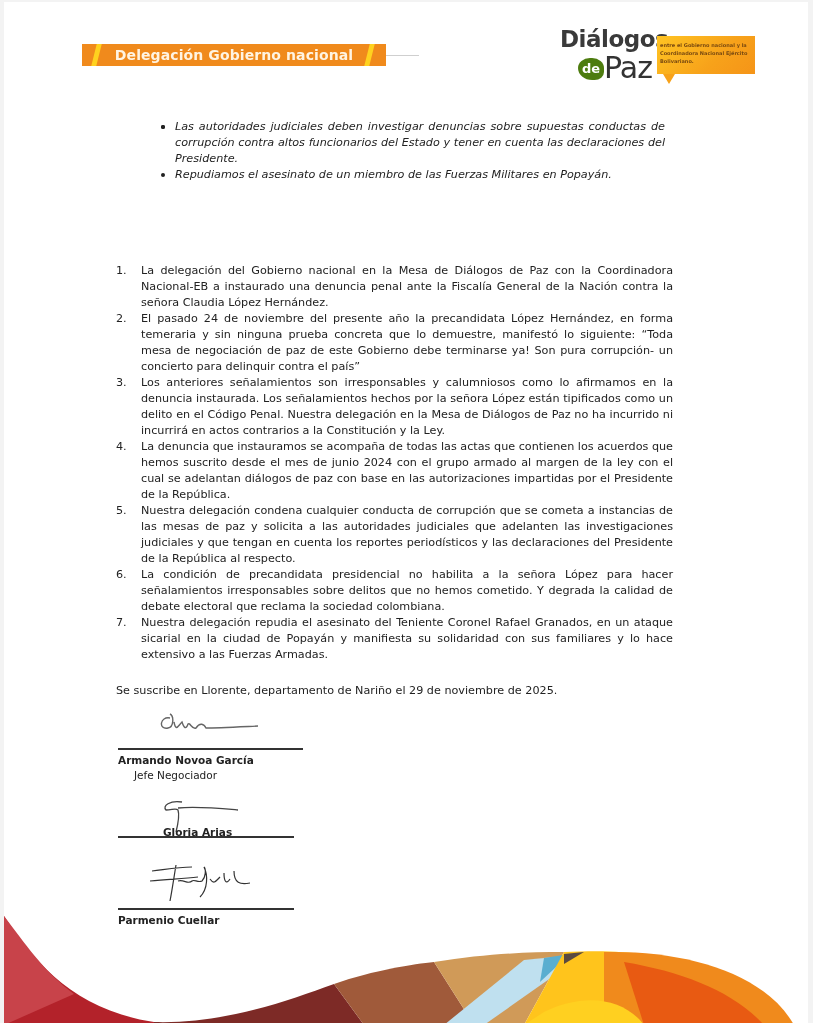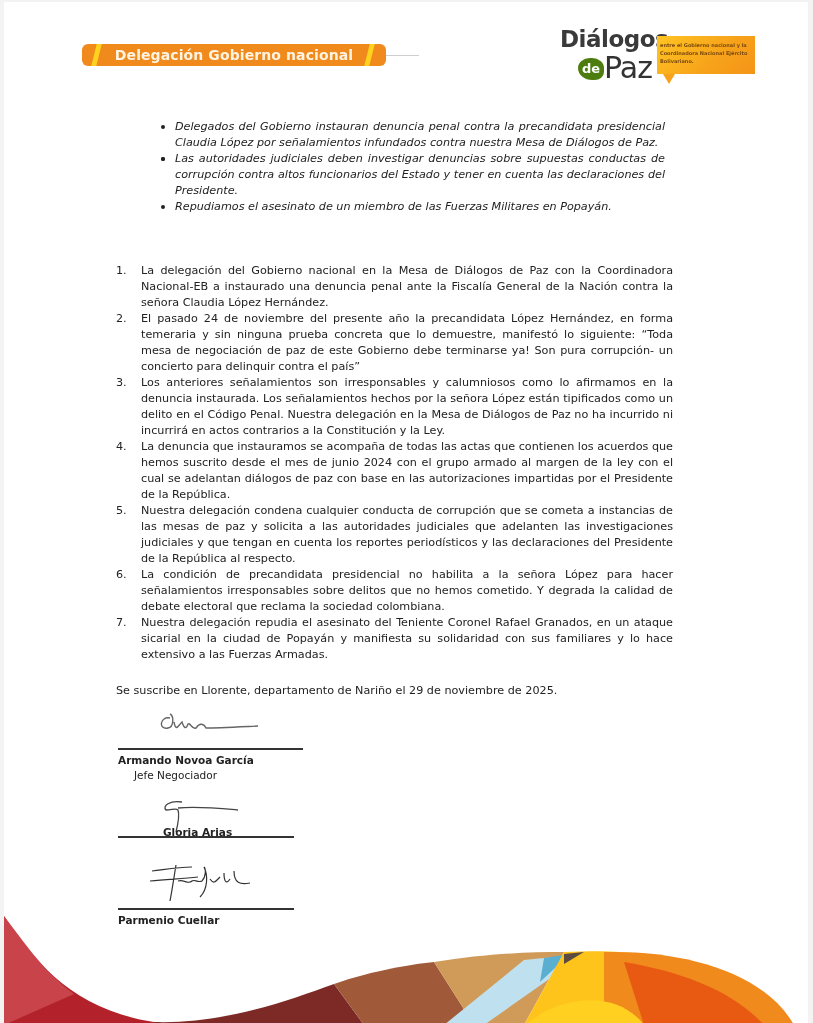--- a/index.html
+++ b/index.html
@@ -9,21 +9,21 @@
     font-family: "DejaVu Sans", sans-serif;
     color: #111;
   }
   .page {
     position: absolute; left: 4px; top: 2px; width: 804px; height: 1021px;
     background: #ffffff; overflow: hidden;
   }
   
   .banner {
     position: absolute; left: 78px; top: 42px; width: 304px; height: 22px;
-    background: #f08a1c; border-radius: 6px;
+    background: #f08a1c; border-radius: 0;
     display: flex; align-items: center; justify-content: center;
     overflow: hidden;
   }
   .banner .stripe {
     position: absolute; top: 0; width: 5px; height: 22px; background: #ffd21f;
     transform: skewX(-14deg);
   }
   .banner .stripe.l { left: 12px; }
   .banner .stripe.r { right: 14px; }
   .banner-text {
@@ -128,21 +128,20 @@
     <span class="logo-dialogos">Diálogos</span>
     <span class="logo-de">de</span>
     <span class="logo-paz">Paz</span>
     <div class="logo-bubble">
       <span class="logo-bubble-text">entre el Gobierno nacional y la Coordinadora Nacional Ejército Bolivariano.</span>
     </div>
   </div>
 
 
   <ul class="bullets">
-    <li><span class="dot"></span><span>Delegados del Gobierno instauran denuncia penal contra la precandidata presidencial Claudia López por señalamientos infundados contra nuestra Mesa de Diálogos de Paz.</span></li>
     <li><span class="dot"></span></li>
     <li><span class="dot"></span><span>Las autoridades judiciales deben investigar denuncias sobre supuestas conductas de corrupción contra altos funcionarios del Estado y tener en cuenta las declaraciones del Presidente.</span></li>
     <li><span class="dot"></span><span>Repudiamos el asesinato de un miembro de las Fuerzas Militares en Popayán.</span></li>
   </ul>
 
   <ol class="numbered">
     <li><span class="num">1.</span><span>La delegación del Gobierno nacional en la Mesa de Diálogos de Paz con la Coordinadora Nacional-EB a instaurado una denuncia penal ante la Fiscalía General de la Nación contra la señora Claudia López Hernández.</span></li>
     <li><span class="num">2.</span><span>El pasado 24 de noviembre del presente año la precandidata López Hernández, en forma temeraria y sin ninguna prueba concreta que lo demuestre, manifestó lo siguiente: “Toda mesa de negociación de paz de este Gobierno debe terminarse ya! Son pura corrupción- un concierto para delinquir contra el país”</span></li>
     <li><span class="num">3.</span><span>Los anteriores señalamientos son irresponsables y calumniosos como lo afirmamos en la denuncia instaurada. Los señalamientos hechos por la señora López están tipificados como un delito en el Código Penal. Nuestra delegación en la Mesa de Diálogos de Paz no ha incurrido ni incurrirá en actos contrarios a la Constitución y la Ley.</span></li>
     <li><span class="num">4.</span><span>La denuncia que instauramos se acompaña de todas las actas que contienen los acuerdos que hemos suscrito desde el mes de junio 2024 con el grupo armado al margen de la ley con el cual se adelantan diálogos de paz con base en las autorizaciones impartidas por el Presidente de la República.</span></li>

